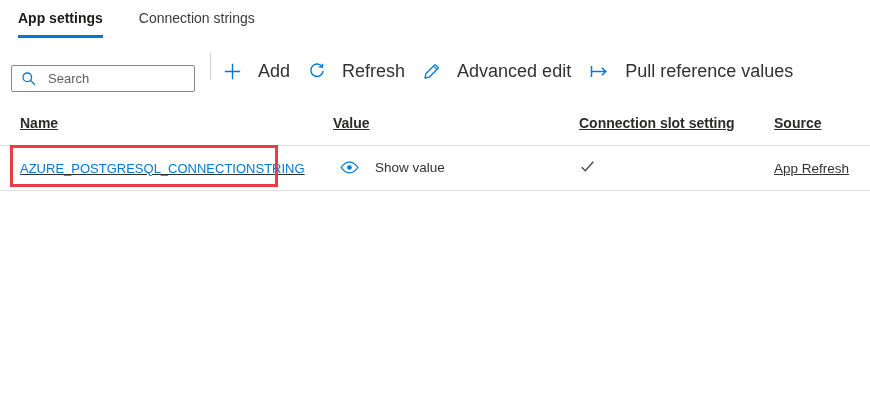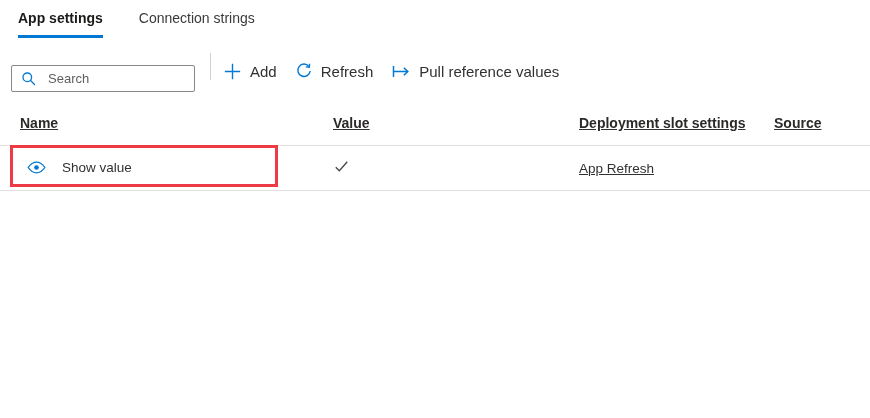--- a/index.html
+++ b/index.html
@@ -70,27 +70,27 @@
     background: #d2d0ce;
     margin: 0 13px 0 15px;
     align-self: flex-start;
     position: relative;
     top: -4px;
   }
 
   .tbtn {
     display: flex;
     align-items: center;
-    gap: 9px;
+    gap: 17px;
     border: none;
     background: transparent;
     padding: 0;
     margin-right: 19px;
     font-family: "Liberation Sans", sans-serif;
-    font-size: 15px;
+    font-size: 18px;
     color: #323130;
     cursor: pointer;
     white-space: nowrap;
   }
   .tbtn svg { flex: 0 0 auto; }
 
   
   .table { margin-top: 16px; text-decoration: underline; }
   .thead, .trow {
     display: grid;
@@ -171,43 +171,55 @@
     <span style="display:flex;">
       <svg width="16" height="16" viewBox="0 0 16 16">
         <path d="M12.9 3.4 A6.2 6.2 0 1 0 14.2 8" fill="none" stroke="#0078d4" stroke-width="1.4"></path>
         <path d="M13.6 0.8 L13.3 4.3 L9.8 3.9" fill="none" stroke="#0078d4" stroke-width="1.4"></path>
       </svg>
     </span>
     <span>Refresh</span>
   </button>
 
 
+  <button class="tbtn">
+    <span style="display:flex;">
+      <svg width="16" height="16" viewBox="0 0 16 16">
+        <path d="M11 1.6 L14.4 5 L5.2 14.2 L1 15 L1.8 10.8 Z" fill="none" stroke="#0078d4" stroke-width="1.3" stroke-linejoin="round"></path>
+        <path d="M9.4 3.2 L12.8 6.6" stroke="#0078d4" stroke-width="1.1"></path>
+      </svg>
+    </span>
+    <span>Advanced edit</span>
+  </button>
 
   <button class="tbtn">
     <span style="display:flex;">
       <svg width="18" height="13" viewBox="0 0 18 13">
         <path d="M1.5 1 V12" stroke="#0078d4" stroke-width="1.5"></path>
         <path d="M1.5 6.5 H15.5" stroke="#0078d4" stroke-width="1.5"></path>
         <path d="M11.8 2.8 L15.8 6.5 L11.8 10.2" fill="none" stroke="#0078d4" stroke-width="1.5"></path>
       </svg>
     </span>
     <span>Pull reference values</span>
   </button>
 </div>
 
 <div class="table">
   <div class="thead">
     <div class="th">Name</div>
     <div class="th">Value</div>
-    <div class="th">Deployment slot settings</div>
+    <div class="th">Connection slot setting</div>
     <div class="th">Source</div>
   </div>
 
   <div class="trow">
     <div class="red-highlight"></div>
+    <div class="td">
+      <a class="name-link">AZURE_POSTGRESQL_CONNECTIONSTRING</a>
+    </div>
     <div class="td">
       <span class="showval">
         <span style="display:flex;">
           <svg width="19" height="13" viewBox="0 0 20 14">
             <path d="M1 7 C4 2.6 7 1.2 10 1.2 S16 2.6 19 7 C16 11.4 13 12.8 10 12.8 S4 11.4 1 7 Z" fill="none" stroke="#0078d4" stroke-width="1.4"></path>
             <circle cx="10" cy="7" r="2.5" fill="#0078d4"></circle>
           </svg>
         </span>
         <span>Show value</span>
       </span>

